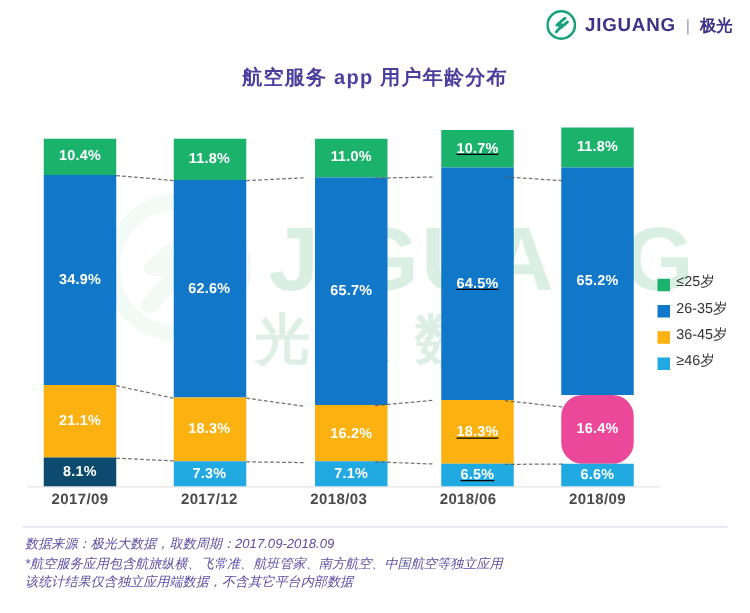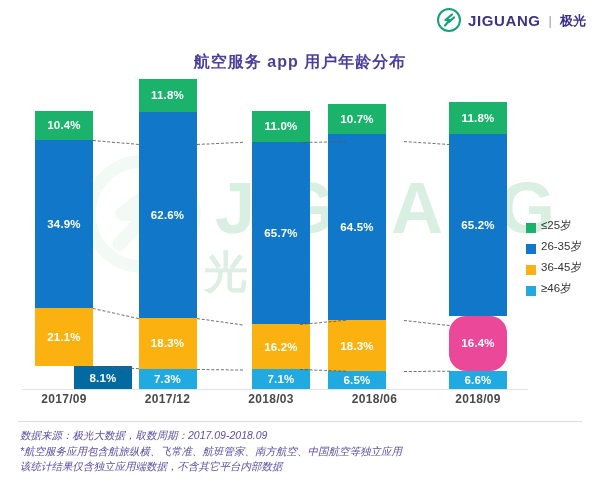--- a/index.html
+++ b/index.html
@@ -123,29 +123,29 @@
   <div class="bar" style="left: 35px;">
         <div class="seg" style="background: rgb(27, 178, 108); height: 28.912px;">
           <span class="seg-lab">10.4%</span>
         </div>
         <div class="seg" style="background: rgb(17, 119, 201); height: 167.912px;">
           <span class="seg-lab">34.9%</span>
         </div>
         <div class="seg" style="background: rgb(251, 177, 16); height: 58.658px;">
           <span class="seg-lab">21.1%</span>
         </div>
-        <div class="seg" style="background: #0369a1; height: 22.518px; margin-left: 39px;">
+        <div class="seg" style="background: #0c4a6e; height: 22.518px;">
           <span class="seg-lab">8.1%</span>
         </div>
       </div>
       <div class="bar" style="left: 138.5px;">
         <div class="seg" style="background: rgb(27, 178, 108); height: 32.804px;">
           <span class="seg-lab">11.8%</span>
         </div>
-        <div class="seg" style="background: rgb(17, 119, 201); height: 206px;">
+        <div class="seg" style="background: rgb(17, 119, 201); height: 174px;">
           <span class="seg-lab">62.6%</span>
         </div>
         <div class="seg" style="background: rgb(251, 177, 16); height: 50.874px;">
           <span class="seg-lab">18.3%</span>
         </div>
         <div class="seg" style="background: rgb(33, 169, 225); height: 20.294px;">
           <span class="seg-lab">7.3%</span>
         </div>
       </div>
       <div class="bar" style="left: 242px; margin-left: 10px;">
@@ -155,21 +155,21 @@
         <div class="seg" style="background: rgb(17, 119, 201); height: 182.646px;">
           <span class="seg-lab">65.7%</span>
         </div>
         <div class="seg" style="background: rgb(251, 177, 16); height: 45.036px;">
           <span class="seg-lab">16.2%</span>
         </div>
         <div class="seg" style="background: rgb(33, 169, 225); height: 19.738px;">
           <span class="seg-lab">7.1%</span>
         </div>
       </div>
-      <div class="bar" style="left: 328px;">
+      <div class="bar" style="left: 353px; text-decoration: underline;">
         <div class="seg" style="background: rgb(27, 178, 108); height: 29.746px;">
           <span class="seg-lab">10.7%</span>
         </div>
         <div class="seg" style="background: rgb(17, 119, 201); height: 186px;">
           <span class="seg-lab">64.5%</span>
         </div>
         <div class="seg" style="background: rgb(251, 177, 16); height: 50.874px;">
           <span class="seg-lab">18.3%</span>
         </div>
         <div class="seg" style="background: rgb(33, 169, 225); height: 18.07px;">

